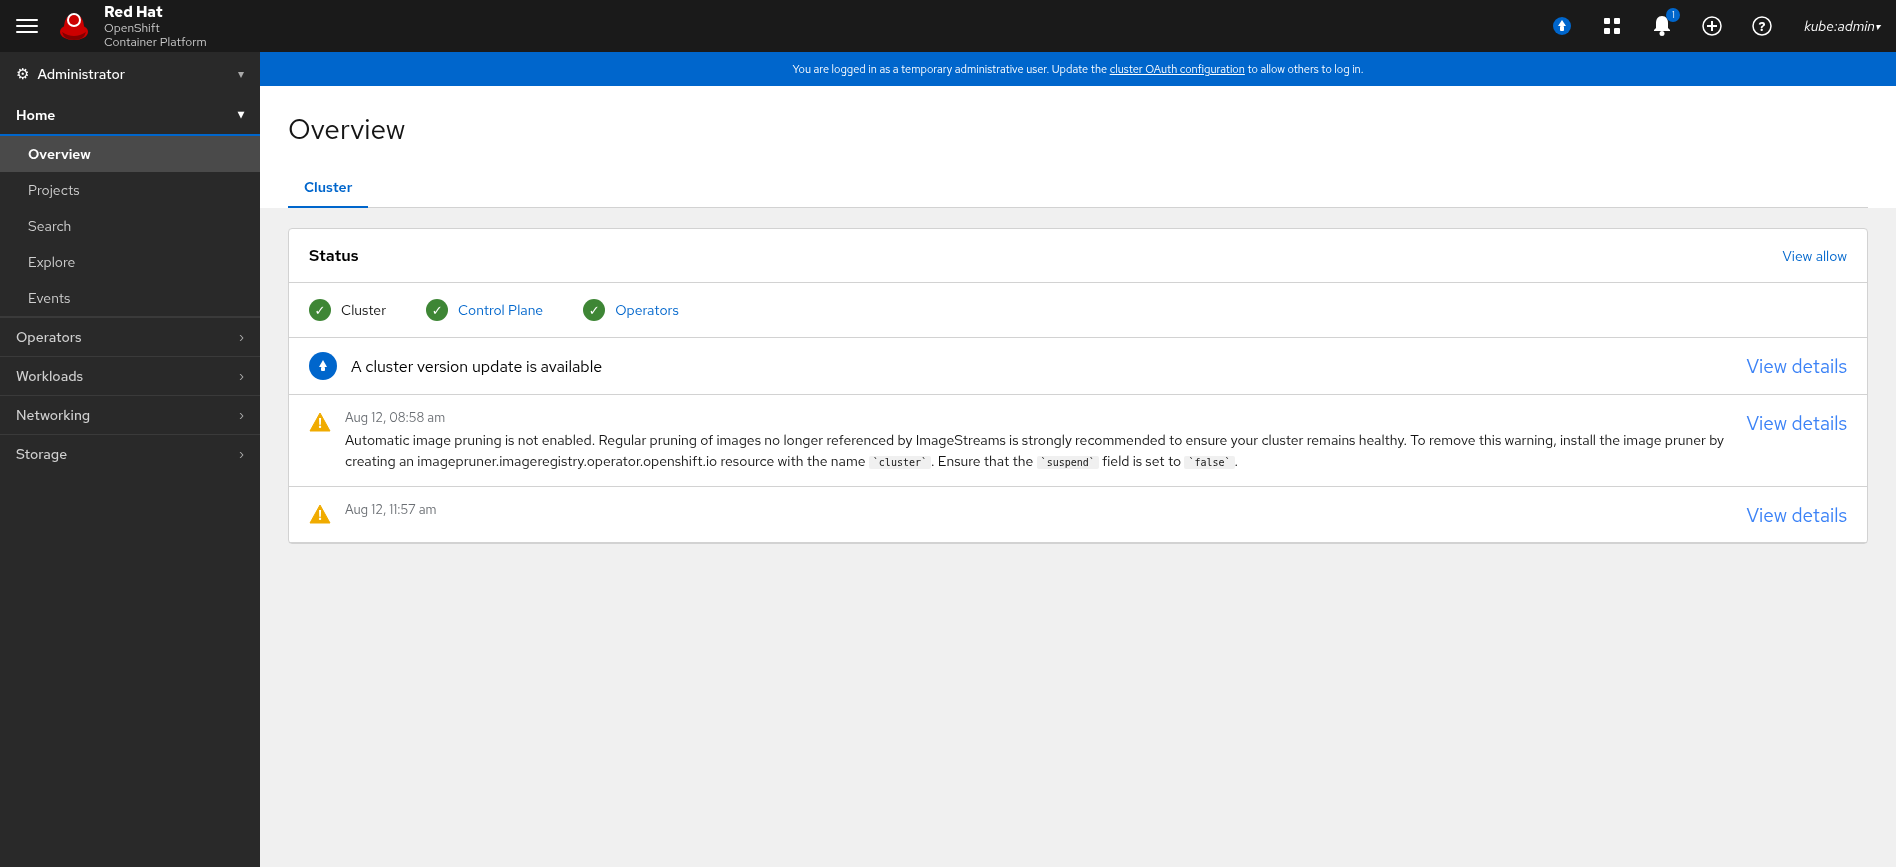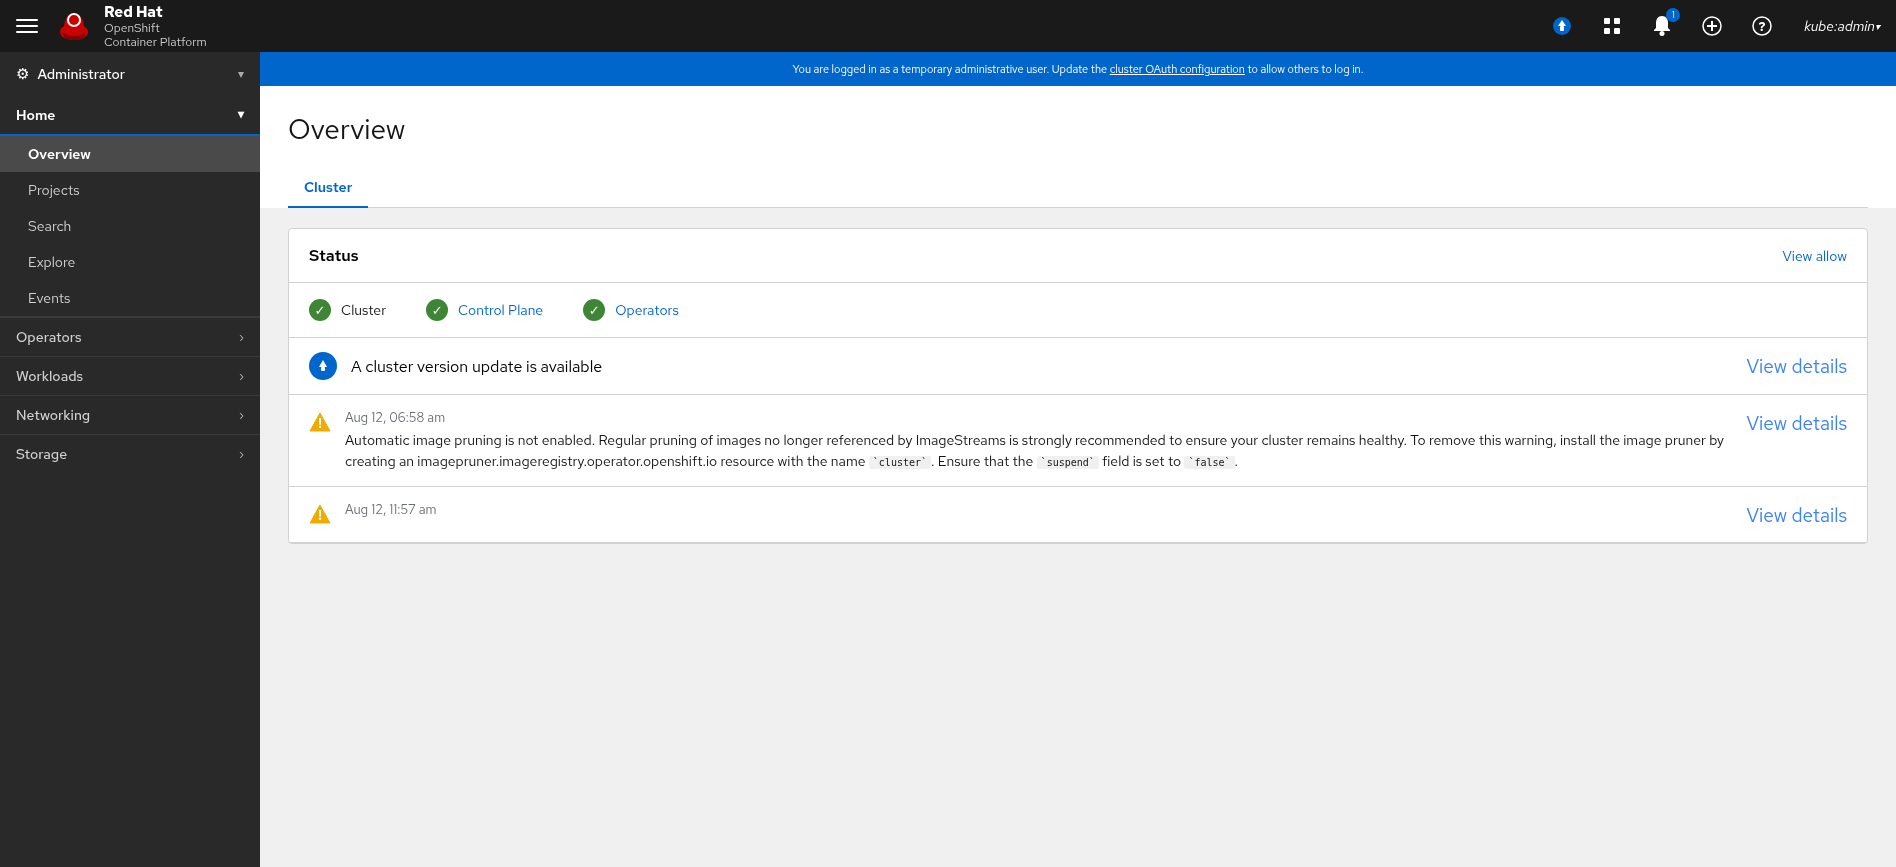--- a/index.html
+++ b/index.html
@@ -547,21 +547,21 @@
         </div>
 
         <div class="warning-row">
           <div class="warning-icon">
             <svg width="22" height="20" viewBox="0 0 22 20">
               <polygon points="11,1 21,19 1,19" fill="#f0ab00" stroke="#f0ab00" stroke-width="1"></polygon>
               <text x="11" y="16" text-anchor="middle" fill="#fff" font-size="13" font-weight="bold">!</text>
             </svg>
           </div>
           <div class="warning-content">
-            <div class="warning-timestamp">Aug 12, 06:58 am</div>
+            <div class="warning-timestamp">Aug 12, 08:58 am</div>
             <div class="warning-text">
               Automatic image pruning is not enabled. Regular pruning of images no longer referenced by ImageStreams is strongly recommended to ensure your cluster remains healthy. To remove this warning, install the image pruner by creating an imagepruner.imageregistry.operator.openshift.io resource with the name <code>`cluster`</code>. Ensure that the <code>`suspend`</code> field is set to <code>`false`</code>.
             </div>
           </div>
           <a class="view-details-link">View details</a>
         </div>
 
         <div class="warning-row">
           <div class="warning-icon">
             <svg width="22" height="20" viewBox="0 0 22 20">

